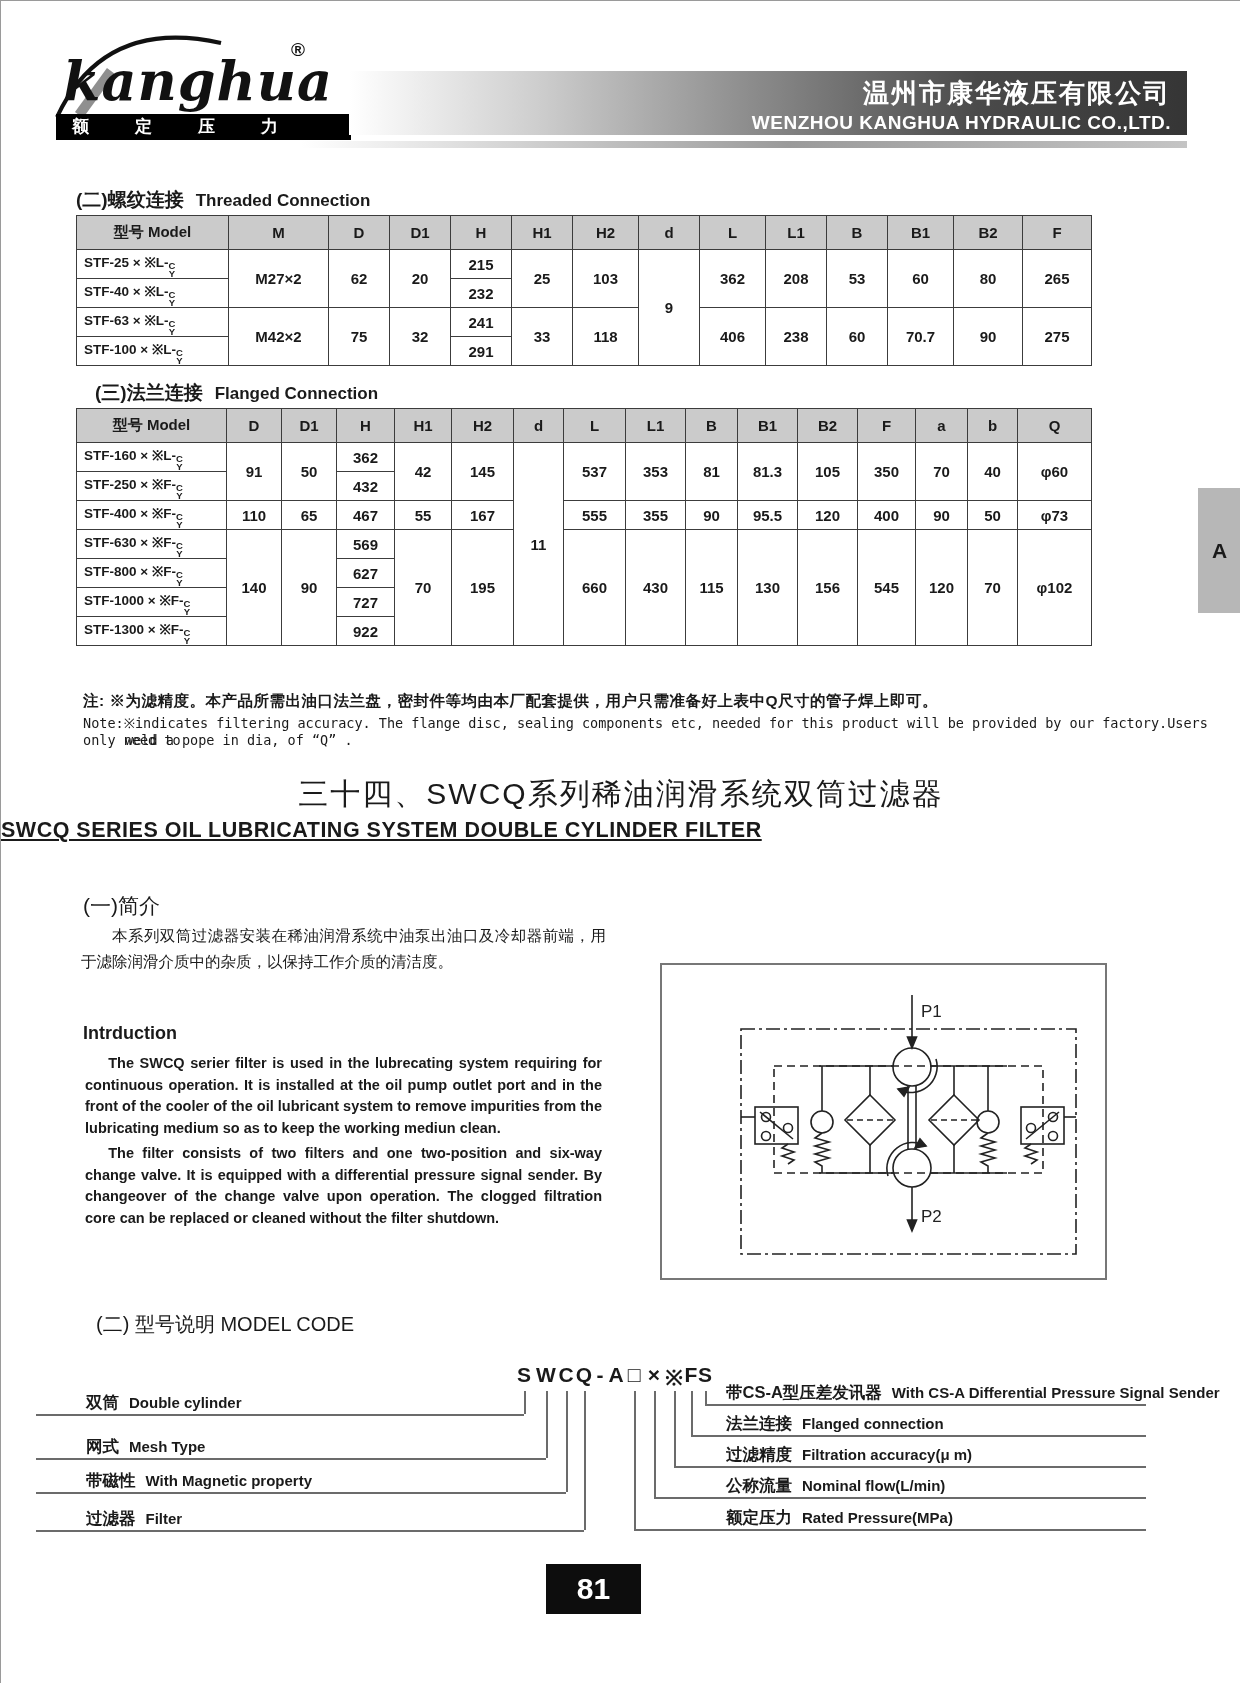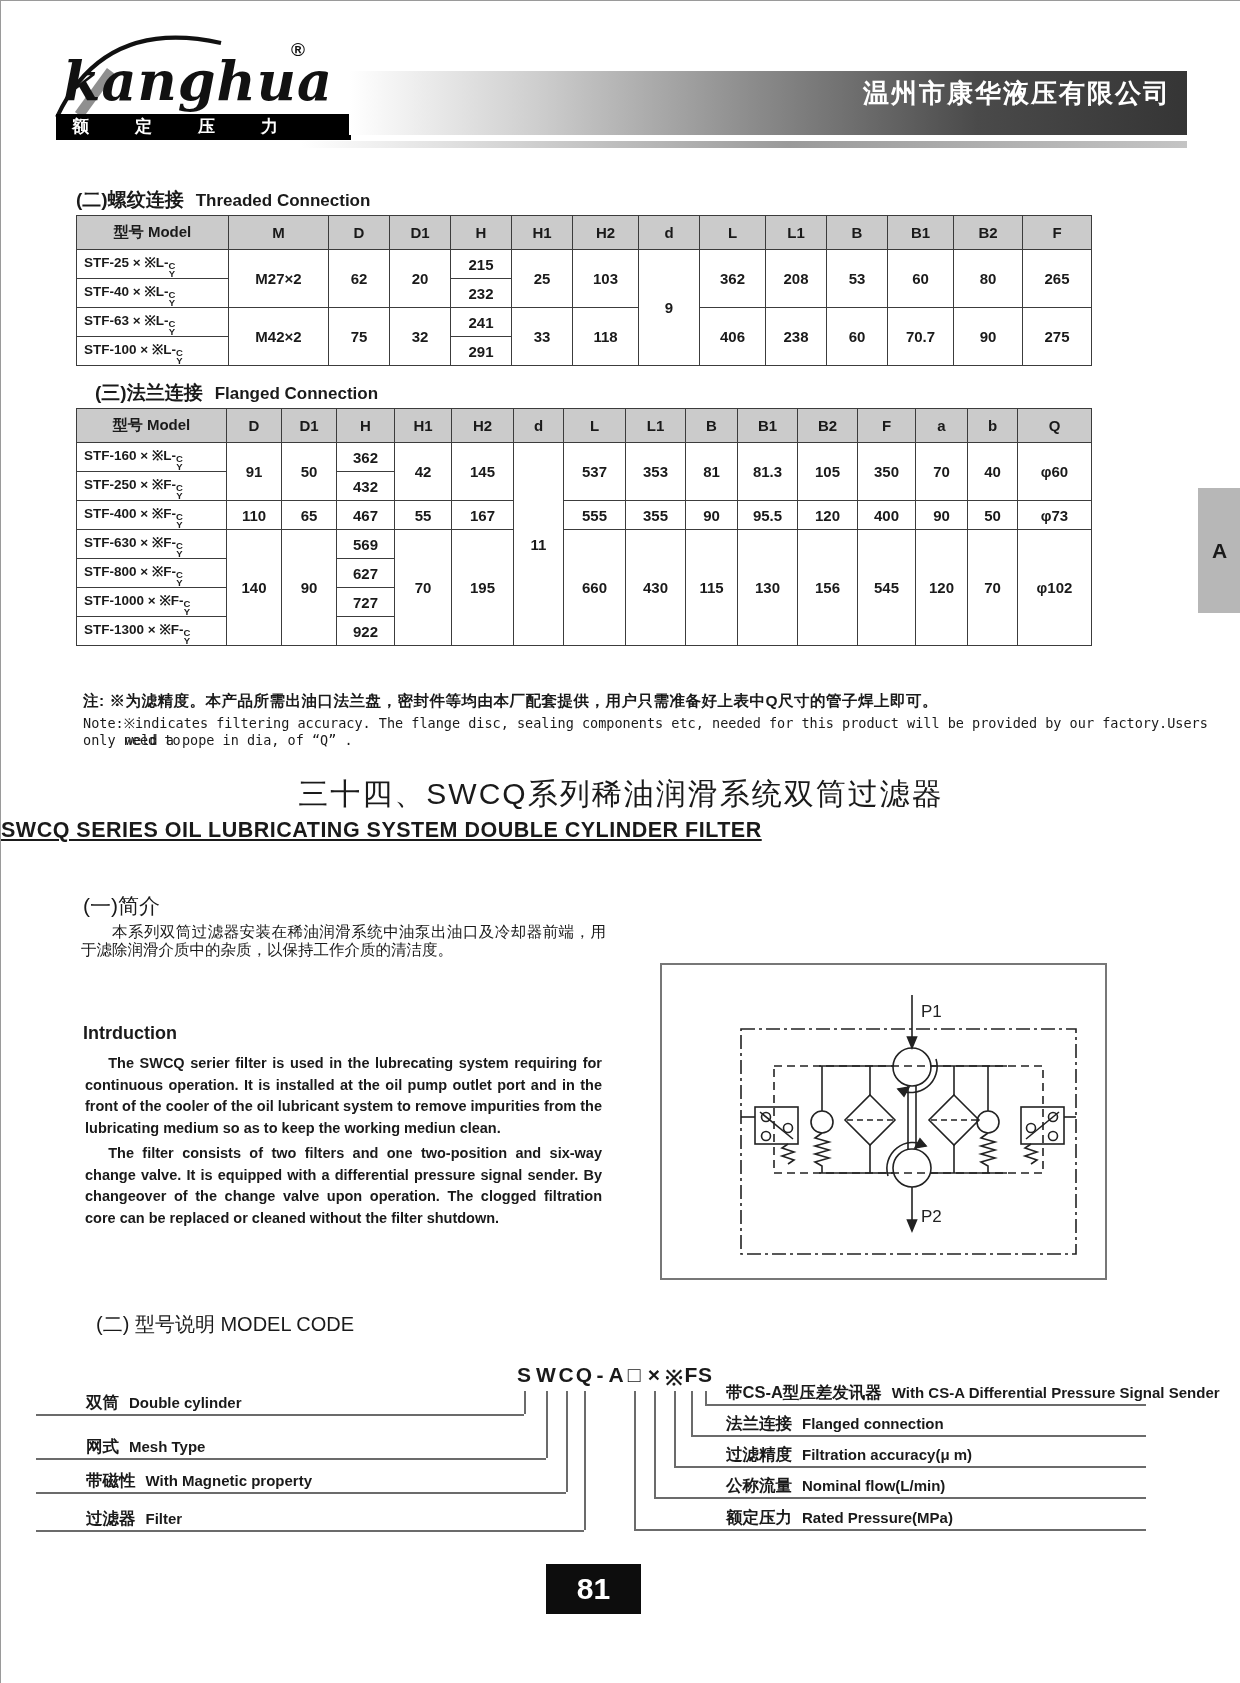--- a/index.html
+++ b/index.html
@@ -43,21 +43,21 @@
   .note-zh{position:absolute;left:82px;top:690px;font-size:15.5px;font-weight:bold;letter-spacing:0.5px;}
   .note-en{position:absolute;left:82px;top:713px;font-size:13.5px;font-family:"DejaVu Sans Mono",monospace;}
   .note-en2{position:absolute;left:124px;top:731px;font-size:13.5px;font-family:"DejaVu Sans Mono",monospace;}
 
   
   .title-zh{position:absolute;left:0;top:773px;width:100%;text-align:center;font-size:30px;letter-spacing:2px;}
   .title-en{position:absolute;left:0;top:817px;width:100%;font-size:21.5px;font-weight:bold;letter-spacing:0.5px;text-decoration:underline;}
 
   
   .intro-head-zh{position:absolute;left:82px;top:891px;font-size:21px;}
-  .intro-zh{position:absolute;left:80px;top:922px;width:525px;font-size:15.5px;line-height:18px;text-align:justify;}
+  .intro-zh{position:absolute;left:80px;top:922px;width:525px;font-size:15.5px;line-height:26px;text-align:justify;}
   .intro-zh p{margin:0;text-indent:2em;}
   .intro-head-en{position:absolute;left:82px;top:1022px;font-size:18px;font-weight:bold;}
   .intro-en{position:absolute;left:80px;top:1048px;width:525px;font-size:14.5px;font-weight:bold;line-height:21.5px;text-align:justify;}
   .intro-en p{margin:4px;text-indent:1.6em;}
 
   
   .diagram-box{position:absolute;left:659px;top:962px;width:447px;height:317px;border:2px solid #777;box-sizing:border-box;background:#fff;}
 
   
   .mc-head{position:absolute;left:95px;top:1310px;font-size:20px;font-weight:normal;}
@@ -79,20 +79,21 @@
 
   <svg class="logo-swoosh" viewBox="0 0 320 90">
     <path d="M 8 86 Q 55 -14 172 12" fill="none" stroke="#111" stroke-width="4"></path>
     <path d="M 30 84 L 62 40" fill="none" stroke="#8f8f8f" stroke-width="10"></path>
   </svg>
   <div class="logo-script">kanghua</div>
   <div class="logo-reg">®</div>
   <div class="logo-bar">额定压力</div>
   <div class="banner">
     <div class="cn">温州市康华液压有限公司</div>
+    <div class="en">WENZHOU KANGHUA HYDRAULIC CO.,LTD.</div>
   </div>
   <div class="banner-strip"></div>
 
   <div class="sec-head" style="left:75px;top:186px;">
     <span class="zh">(二)螺纹连接</span><span class="en">Threaded Connection</span>
   </div>
 
   <div class="dim-table" style="top:214px;">
     <table>
       <colgroup>

